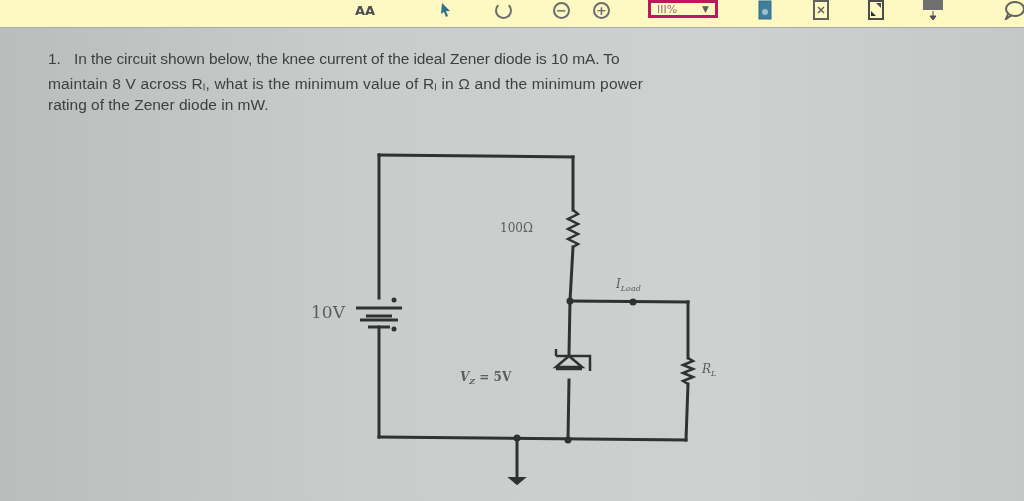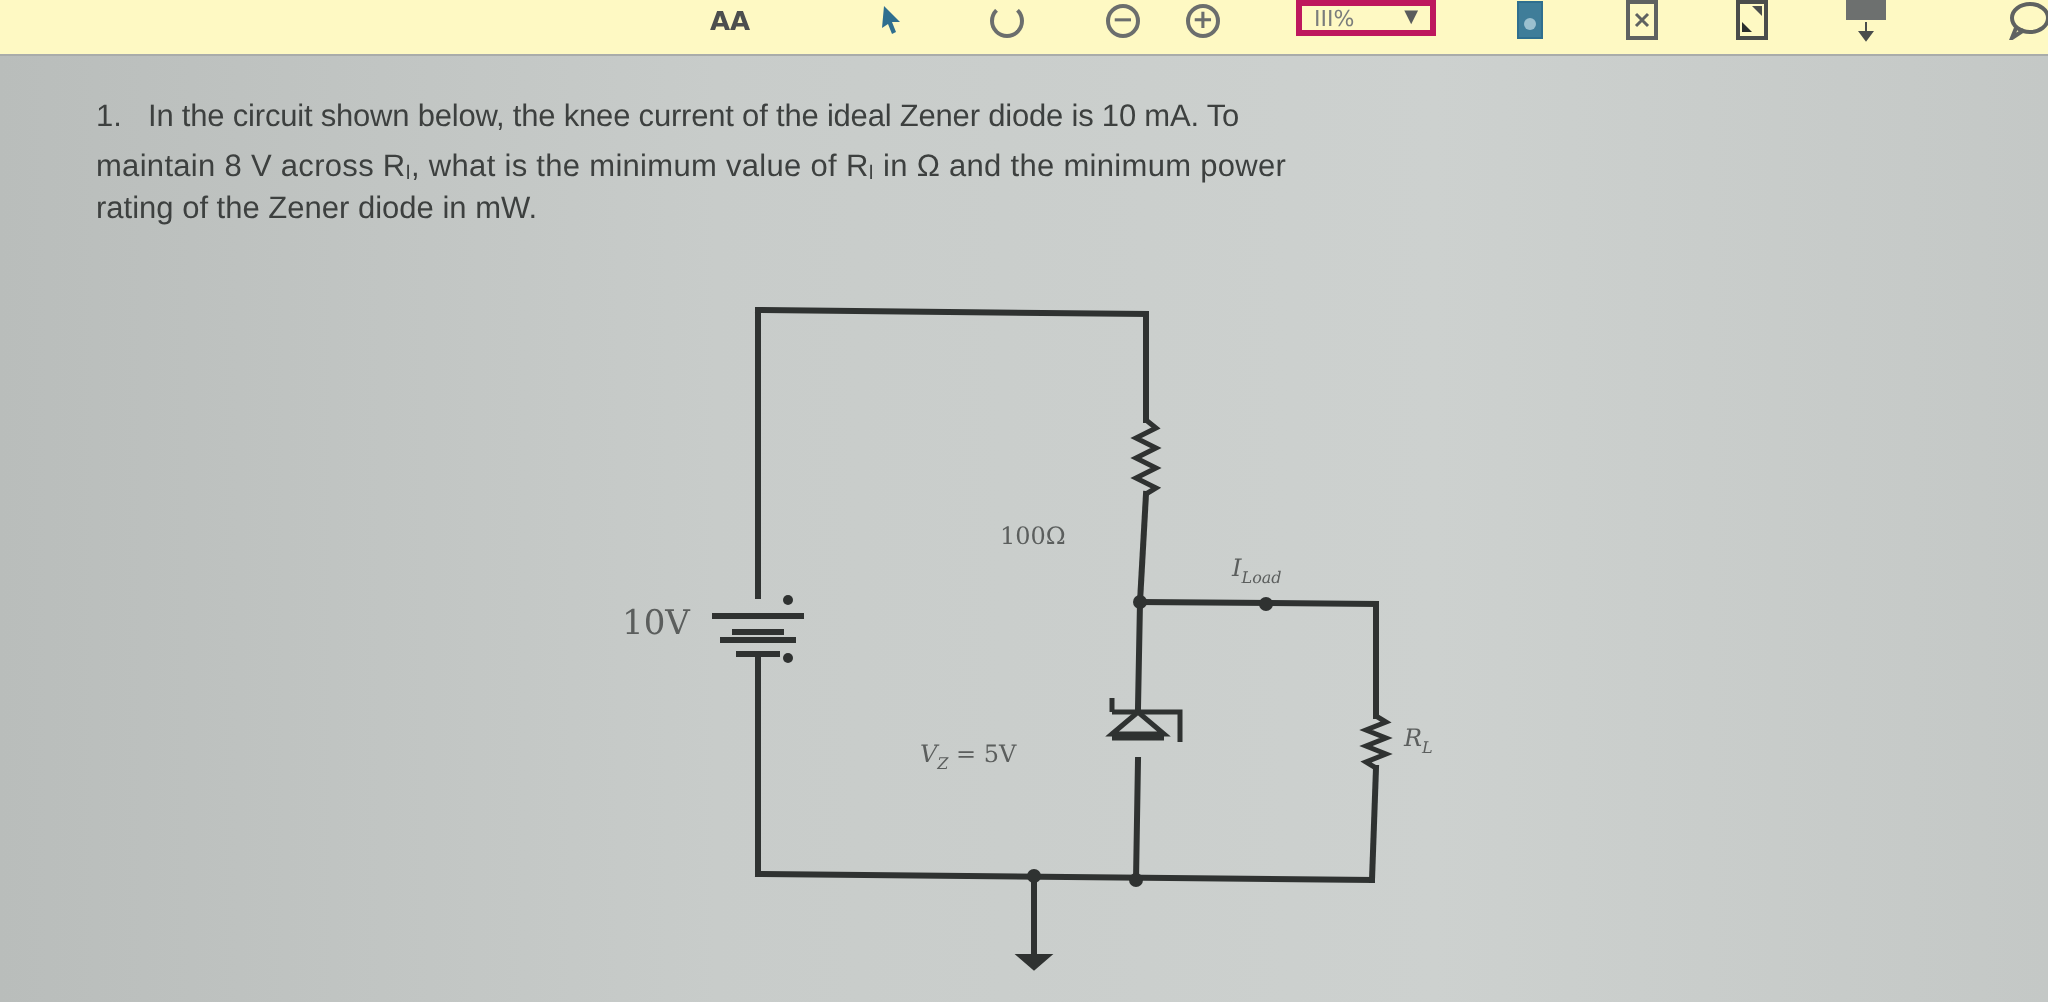--- a/index.html
+++ b/index.html
@@ -140,22 +140,22 @@
   <circle cx="570" cy="301" r="3.5" fill="#2f3231"></circle>
   <circle cx="568" cy="440" r="3.5" fill="#2f3231"></circle>
   <circle cx="517" cy="438" r="3.5" fill="#2f3231"></circle>
 
   <circle cx="633" cy="302" r="3.5" fill="#2f3231"></circle>
 
   <path d="M510 478 L524 478 L517 484 Z" fill="#2f3231" stroke="#2f3231" stroke-width="2"></path>
 </svg>
 
 <div class="lbl" style="left:311px;top:302px;font-size:17px;">10V</div>
-<div class="lbl" style="left:500px;top:221px;font-size:12px;margin-top:40px;">100Ω</div>
+<div class="lbl" style="left:500px;top:221px;font-size:12px;">100Ω</div>
 <div class="lbl" style="left:616px;top:277px;font-style:italic;">
   <span>I</span><sub style="font-size:8px;">Load</sub>
 </div>
-<div class="lbl" style="left:460px;top:370px;">
+<div class="lbl" style="left:460px;top:370px;font-weight:bold;">
   <span style="font-style:italic;">V</span><sub style="font-size:8px;font-style:italic;">Z</sub><span> = 5V</span>
 </div>
 <div class="lbl" style="left:702px;top:362px;font-style:italic;">
   <span>R</span><sub style="font-size:8px;">L</sub>
 </div>
 
 </body></html>

